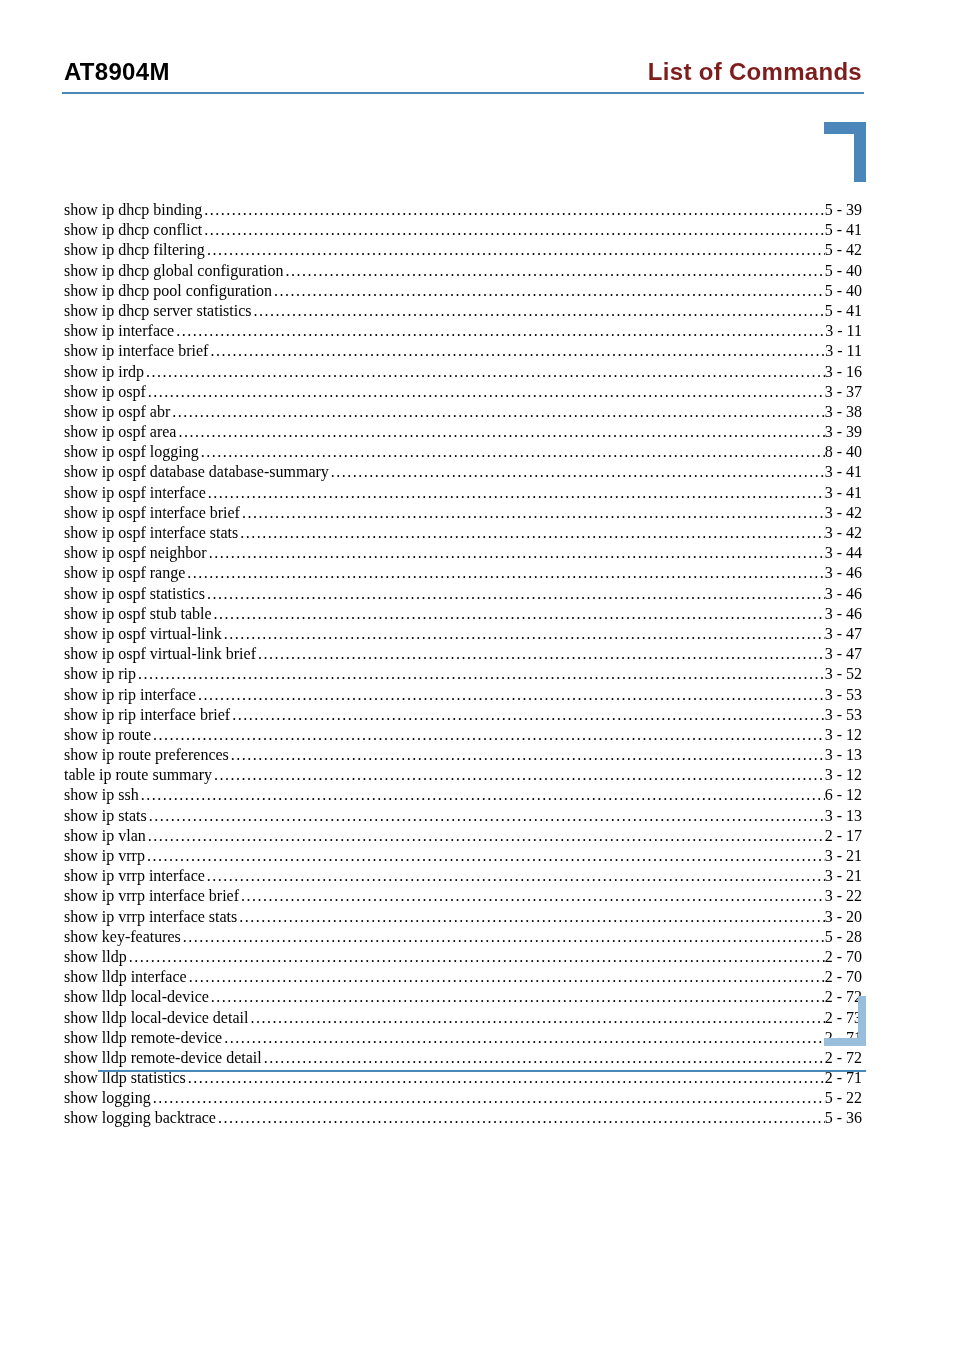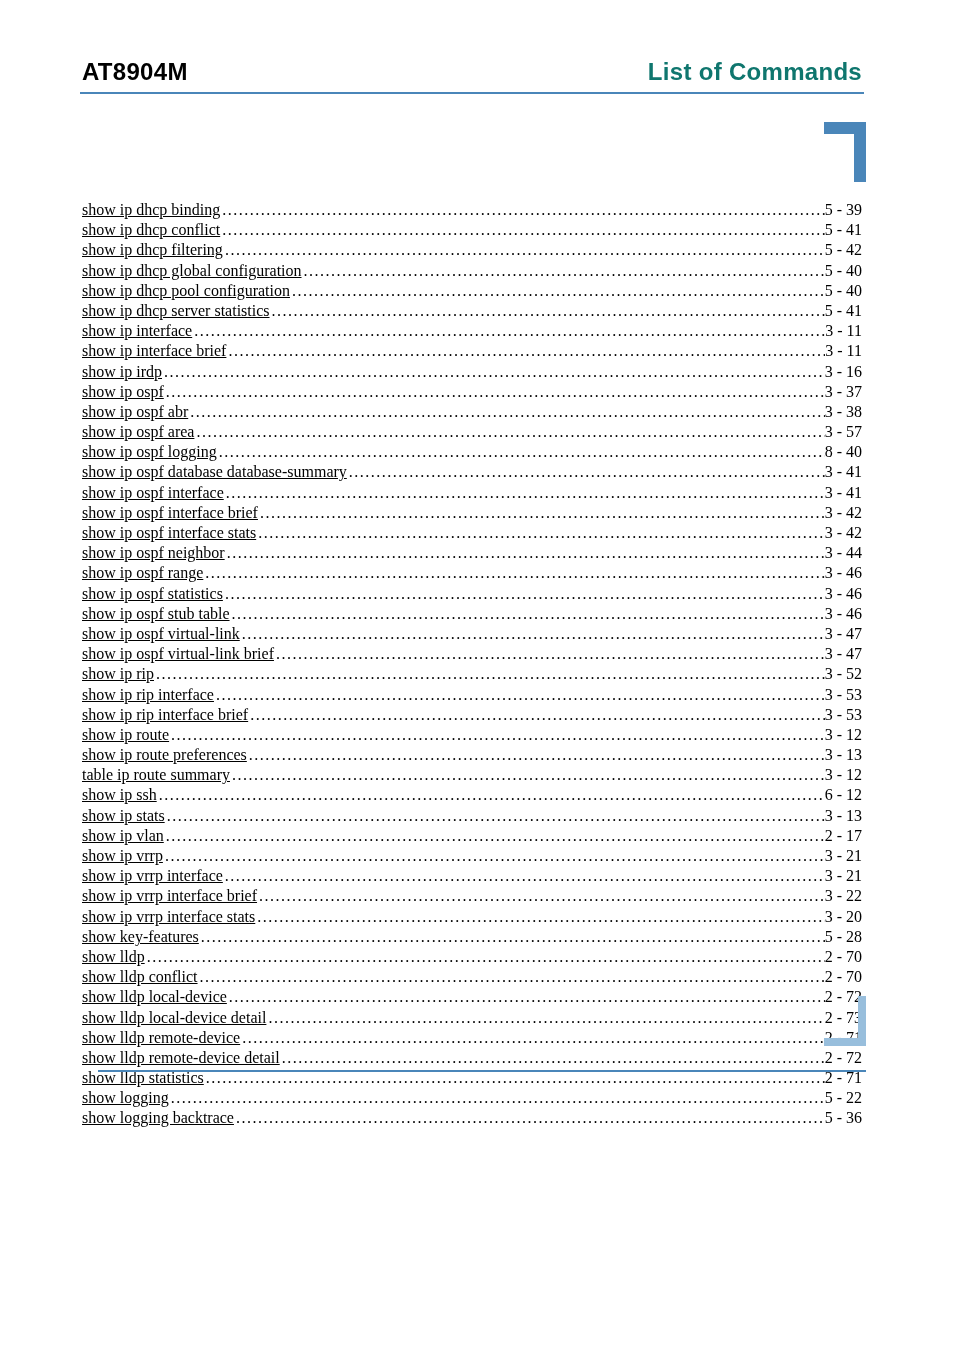--- a/index.html
+++ b/index.html
@@ -1,20 +1,20 @@
 <!DOCTYPE html>
 <html><head>
 <meta charset="utf-8">
 <style>
   * { box-sizing: border-box; margin: 0; padding: 0; }
   html, body { width: 954px; height: 1350px; background: #fff; font-family: "Times New Roman", Times, serif; }
-  .page { position: relative; width: 954px; height: 1136px; padding: 58px 88px 48px 78px; border-radius: 28px; }
+  .page { position: relative; width: 954px; height: 1136px; padding: 58px 88px 48px 60px; border-radius: 28px; }
   .header-row { display: flex; justify-content: space-between; align-items: baseline; padding: 0 4px 6px 4px; }
   .header-left { font-family: Arial, Helvetica, sans-serif; font-weight: 700; font-size: 24px; color: #000; letter-spacing: 0.3px; }
-  .header-right { font-family: Arial, Helvetica, sans-serif; font-weight: 700; font-size: 24px; color: #0f766e; letter-spacing: 0.3px; }
+  .header-right { font-family: Arial, Helvetica, sans-serif; font-weight: 700; font-size: 24px; color: #7f1d1d; letter-spacing: 0.3px; }
   .header-rule { height: 0; border-top: 2.2px solid #4a86b9; margin: 0 2px 0 2px; }
 
   .corner-top {
     position: absolute;
     top: 122px;
     right: 88px;
     width: 42px;
     height: 60px;
   }
   .corner-top .bar-h { position: absolute; left: 0; top: 0; width: 42px; height: 12px; background: #4a86b9; }
@@ -25,21 +25,21 @@
     bottom: 90px;
     right: 88px;
     width: 42px;
     height: 50px;
   }
   .corner-bot .bar-h { position: absolute; left: 0; bottom: 0; width: 42px; height: 8px; background: #98bedc; }
   .corner-bot .bar-v { position: absolute; right: 0; bottom: 0; width: 8px; height: 50px; background: #98bedc; }
 
   .toc { margin-top: 108px; padding: 0 4px; }
   .toc-row { display: flex; align-items: baseline; font-size: 16px; color: #000; line-height: 1.0; margin-bottom: 4.2px; }
-  .toc-label { white-space: nowrap; text-decoration: underline; }
+  .toc-label { white-space: nowrap; }
   .toc-leader { flex: 1 1 auto; overflow: hidden; white-space: nowrap; letter-spacing: 1.5px; color: #000; padding: 0 2px; }
   .toc-page { white-space: nowrap; text-align: right; }
 
   .footer { position: absolute; left: 98px; right: 88px; bottom: 50px; }
   .footer-rule { height: 0; border-top: 2.2px solid #4a86b9; margin-bottom: 14px; }
   .footer-row { display: flex; justify-content: space-between; align-items: baseline; font-family: Arial, Helvetica, sans-serif; font-size: 14.5px; color: #000; }
   .footer-center { position: absolute; left: 0; right: 0; text-align: center; }
   .footer-right { margin-left: auto; }
 </style>
 </head>
@@ -110,21 +110,21 @@
         <span class="toc-page">3 - 37</span>
       </div>
       <div class="toc-row">
         <span class="toc-label">show ip ospf abr</span>
         <span class="toc-leader"> ........................................................................................................................................................................................................</span>
         <span class="toc-page">3 - 38</span>
       </div>
       <div class="toc-row">
         <span class="toc-label">show ip ospf area</span>
         <span class="toc-leader"> ........................................................................................................................................................................................................</span>
-        <span class="toc-page">3 - 57</span>
+        <span class="toc-page">3 - 39</span>
       </div>
       <div class="toc-row">
         <span class="toc-label">show ip ospf logging</span>
         <span class="toc-leader"> ........................................................................................................................................................................................................</span>
         <span class="toc-page">8 - 40</span>
       </div>
       <div class="toc-row">
         <span class="toc-label">show ip ospf database database-summary</span>
         <span class="toc-leader"> ........................................................................................................................................................................................................</span>
         <span class="toc-page">3 - 41</span>
@@ -243,21 +243,21 @@
         <span class="toc-label">show key-features</span>
         <span class="toc-leader"> ........................................................................................................................................................................................................</span>
         <span class="toc-page">5 - 28</span>
       </div>
       <div class="toc-row">
         <span class="toc-label">show lldp</span>
         <span class="toc-leader"> ........................................................................................................................................................................................................</span>
         <span class="toc-page">2 - 70</span>
       </div>
       <div class="toc-row">
-        <span class="toc-label">show lldp conflict</span>
+        <span class="toc-label">show lldp interface</span>
         <span class="toc-leader"> ........................................................................................................................................................................................................</span>
         <span class="toc-page">2 - 70</span>
       </div>
       <div class="toc-row">
         <span class="toc-label">show lldp local-device</span>
         <span class="toc-leader"> ........................................................................................................................................................................................................</span>
         <span class="toc-page">2 - 72</span>
       </div>
       <div class="toc-row">
         <span class="toc-label">show lldp local-device detail</span>

